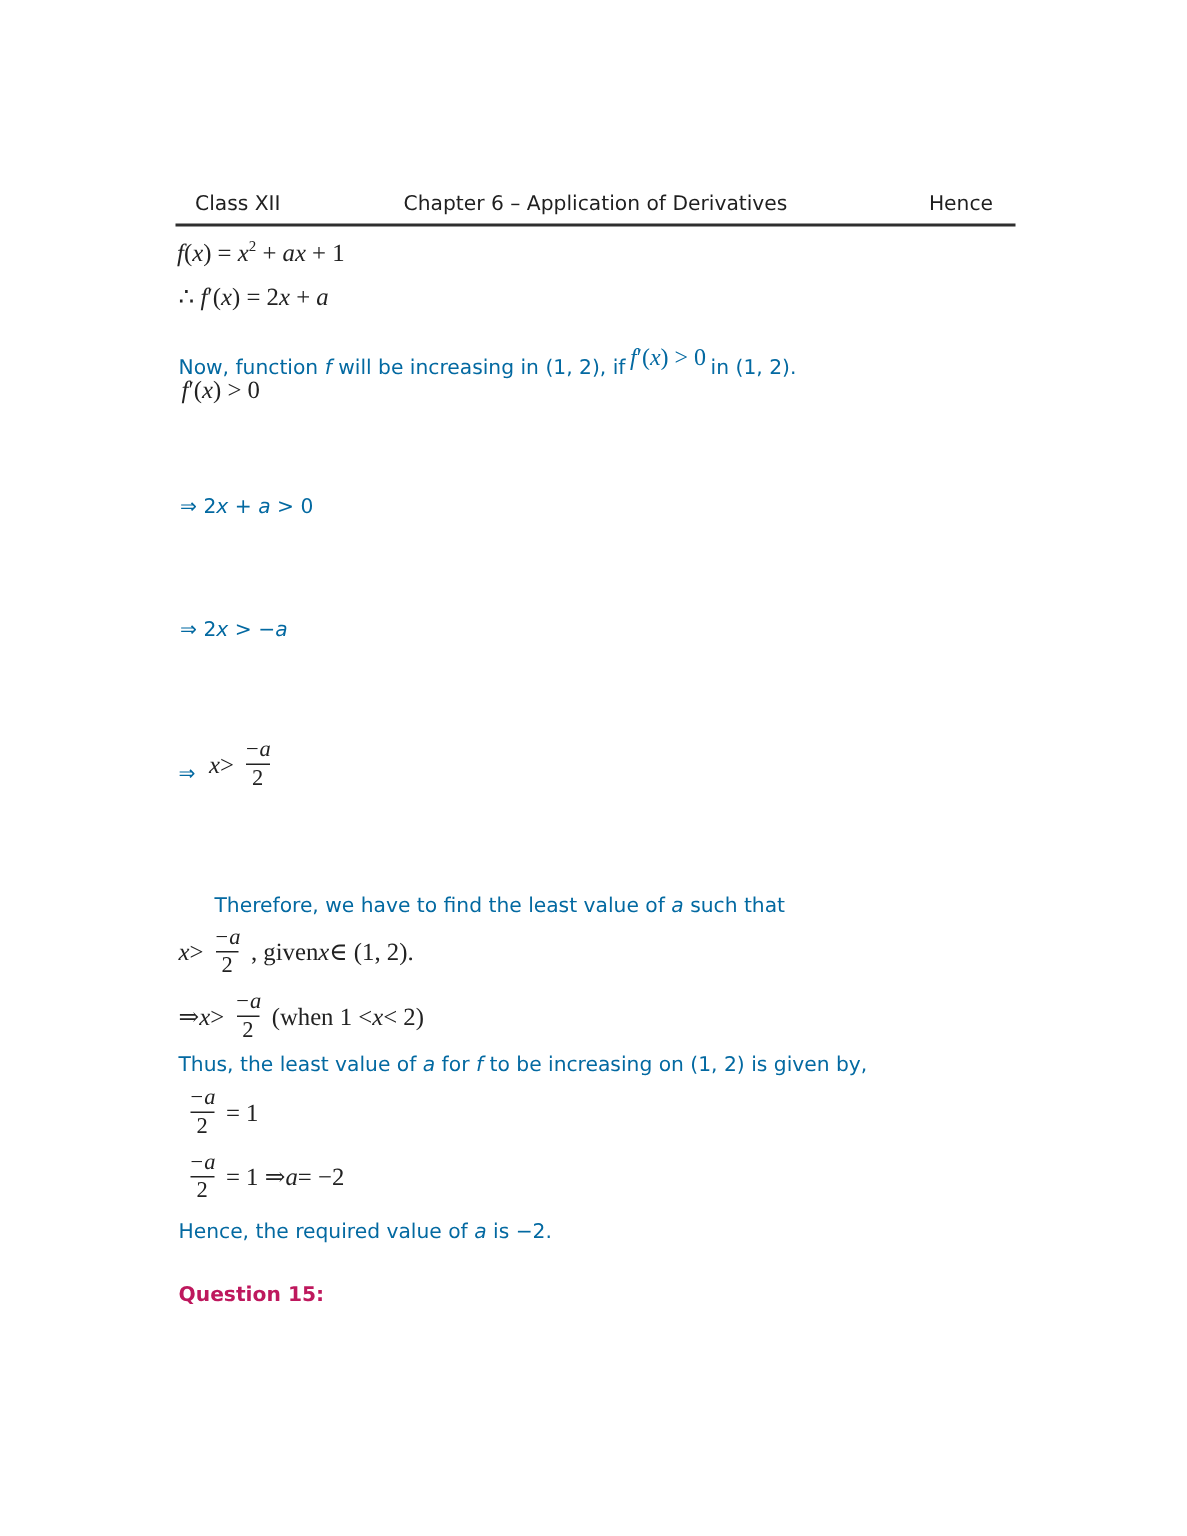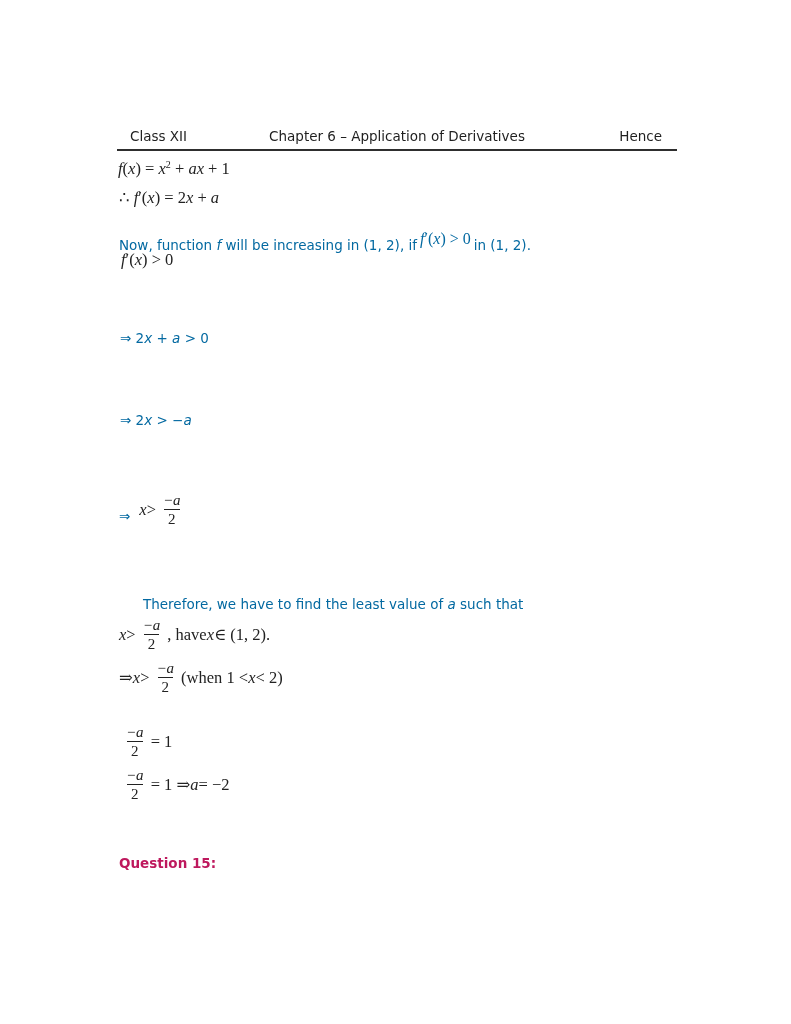--- a/index.html
+++ b/index.html
@@ -114,57 +114,59 @@
 
   <div class="abs sans-line" style="left:119px; top:596px;margin-left:24px;"><span class="m-sans">Therefore, we have to find the least value of </span><span class="m-sansit">a</span><span class="m-sans"> such that</span></div>
 
   <div class="abs math math-flex" style="left:119px; top:617px;">
       <span class="m-it">x</span>
       <span class="m-up"> &gt; </span>
       <span class="frac">
         <span class="num">−a</span>
         <span class="den">2</span>
       </span>
-      <span class="m-up">, have </span>
+      <span class="m-up">, given </span>
       <span class="m-it">x</span>
       <span class="m-up"> ∈ (1, 2).</span>
     </div>
 
   <div class="abs math math-flex" style="left:119px; top:660px;">
       <span class="m-up">⇒ </span>
       <span class="m-it">x</span>
       <span class="m-up"> &gt; </span>
       <span class="frac">
         <span class="num">−a</span>
         <span class="den">2</span>
       </span>
       <span class="m-up"> (when 1 &lt; </span>
       <span class="m-it">x</span>
       <span class="m-up"> &lt; 2)</span>
     </div>
 
+  <div class="abs sans-line" style="left:119px; top:702px;"><span class="m-sans">Thus, the least value of </span><span class="m-sansit">a</span><span class="m-sans"> for </span><span class="m-sansit">f</span><span class="m-sans"> to be increasing on (1, 2) is given by,</span></div>
 
   <div class="abs math math-flex" style="left:119px; top:724px;">
       <span class="frac">
         <span class="num">−a</span>
         <span class="den">2</span>
       </span>
       <span class="m-up"> = 1</span>
     </div>
 
   <div class="abs math math-flex" style="left:119px; top:767px;">
       <span class="frac">
         <span class="num">−a</span>
         <span class="den">2</span>
       </span>
       <span class="m-up"> = 1 ⇒ </span>
       <span class="m-it">a</span>
       <span class="m-up"> = −2</span>
     </div>
 
+  <div class="abs sans-line" style="left:119px; top:813px;"><span class="m-sans">Hence, the required value of </span><span class="m-sansit">a</span><span class="m-sans"> is −2.</span></div>
 
   <div class="abs question-heading" style="left:119px; top:855px;">Question 15:</div>
 
   <div class="footer-rule"></div>
 
   <div class="page-label">Page 29 of 138</div>
 
 </div>
 
 </body></html>

